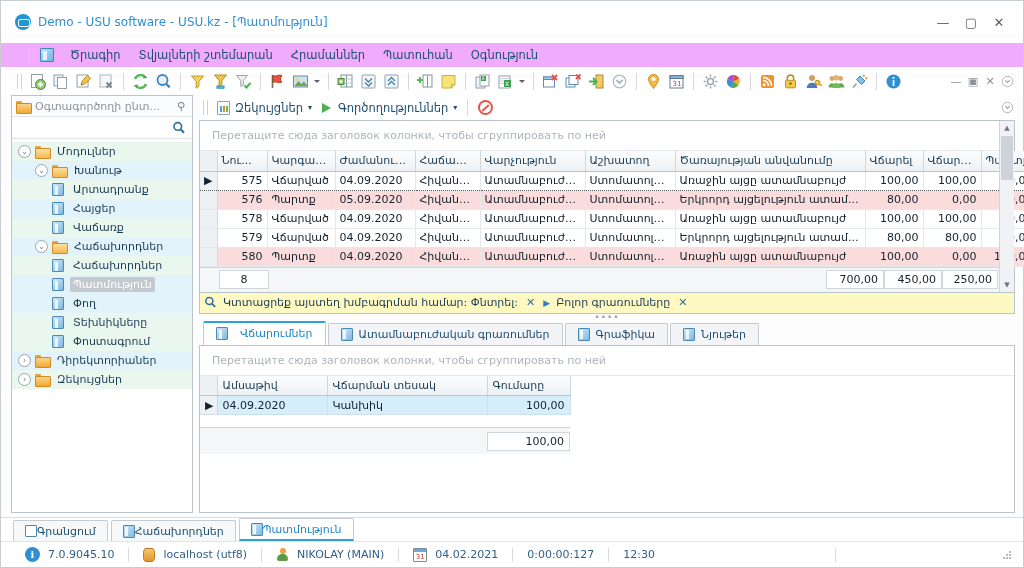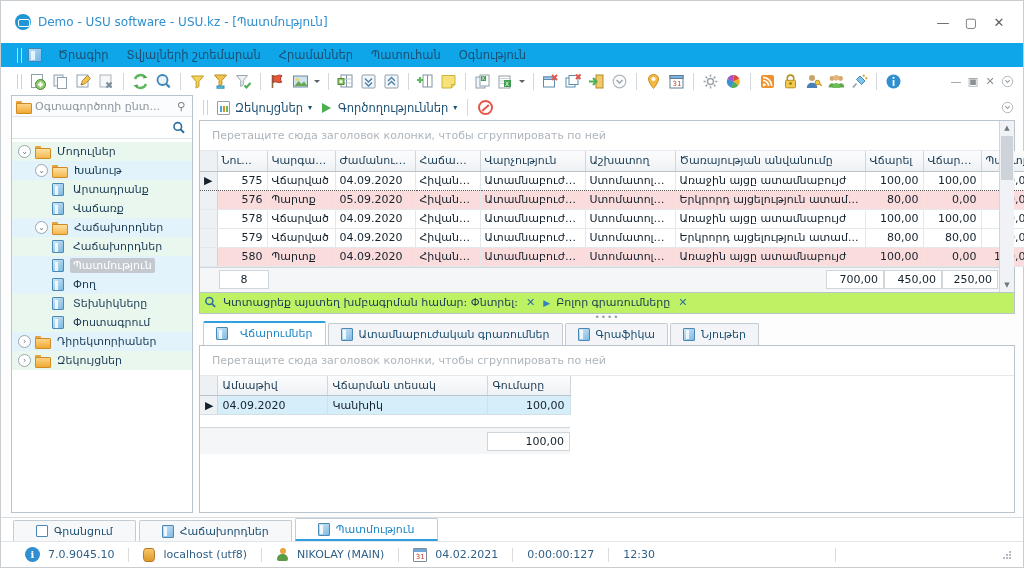--- a/index.html
+++ b/index.html
@@ -44,22 +44,22 @@
   .win-btn {
     width: 28px; height: 24px; display: flex;
     align-items: center; justify-content: center;
     color: #5a6066; font-size: 13px;
   }
 
   
   .menubar {
     height: 24px; flex: 0 0 24px;
     display: flex; align-items: center;
-    padding-left: 16px; gap: 0;
-    background: #0ea5e9;
+    padding-left: 28px; gap: 0;
+    background: #f0abfc;
   }
   .grip {
     width: 5px; height: 15px; margin-right: 4px;
     border-left: 1px solid #cdd3d8; border-right: 1px solid #cdd3d8;
   }
   .menu-doc-ico {
     width: 14px; height: 14px; margin: 0 7px 0 2px;
     background: linear-gradient(135deg,#bcdcf4 0%,#6fb6e4 100%);
     border: 1px solid #3f87b8; border-radius: 1px;
     position: relative; flex: 0 0 14px;
@@ -268,21 +268,21 @@
     justify-content: center; color: #6f7780; font-size: 7px;
     background: #f0f2f5;
   }
   .vs-thumb { background: #cdd3d9; height: 44px; margin: 1px; border-radius: 1px; }
   .vs-track { flex: 1; }
 
   
   .filterbar {
     height: 21px; flex: 0 0 21px; display: flex; align-items: center;
     gap: 6px; padding: 0 4px; border: 1px solid #b9c4cc; border-top: none;
-    background: #bef264; font-size: 11px; color: #1b3c55;
+    background: #fef9c3; font-size: 11px; color: #1b3c55;
   }
   .fb-x { color: #2f6f9e; font-size: 11px; font-weight: bold; padding: 0 2px; }
   .fb-arrow { color: #2f80c0; font-size: 9px; }
 
   
   .dots {
     height: 7px; display: flex; align-items: center; justify-content: center;
     color: #9aa2a9; font-size: 9px; letter-spacing: 1px; flex: 0 0 7px;
   }
   .tabstrip {
@@ -327,22 +327,22 @@
     background: #f4f6f8; margin-top: 12px;
   }
 
   
   .bottom-tabs {
     flex: 0 0 24px; height: 24px; display: flex; align-items: flex-end;
     gap: 3px; padding-left: 12px; border-top: 1px solid #d7dce1;
     background: #fff;
   }
   .btab {
-    height: 21px; display: flex; align-items: center; gap: 6px;
-    padding: 0 22px; font-size: 11px; color: #1d4f72;
+    height: 21px; display: flex; align-items: center; 
+    padding: 0 11px; font-size: 11px; color: #1d4f72;
     background: #f7f8fa; border: 1px solid #c3ccd3;
     border-bottom: none; border-radius: 2px 2px 0 0;
   }
   .btab.active {
     background: #fff; color: #1e87c8; height: 23px;
     border-bottom: 2px solid #2f9fe0;
   }
   .win-ico {
     width: 12px; height: 12px; border: 1px solid #4a89b5;
     background: #fff; border-radius: 1px; flex: 0 0 12px;
@@ -741,20 +741,25 @@
           <div class="tree-row band1">
             <div class="indent" style="width: 23px;"></div>
             <div class="expander">⌄</div>
             <div class="folder-ico open"></div>
             <span class="tree-lbl">Խանութ</span>
           </div>
           <div class="tree-row band0">
             <div class="indent" style="width: 40px;"></div>
             <div class="doc-ico"></div>
             <span class="tree-lbl">Արտադրանք</span>
+          </div>
+          <div class="tree-row band1">
+            <div class="indent" style="width: 40px;"></div>
+            <div class="doc-ico"></div>
+            <span class="tree-lbl">Հայցեր</span>
           </div>
           <div class="tree-row band0">
             <div class="indent" style="width: 40px;"></div>
             <div class="doc-ico"></div>
             <span class="tree-lbl">Վաճառք</span>
           </div>
           <div class="tree-row band1">
             <div class="indent" style="width: 23px;"></div>
             <div class="expander">⌄</div>
             <div class="folder-ico open"></div>

